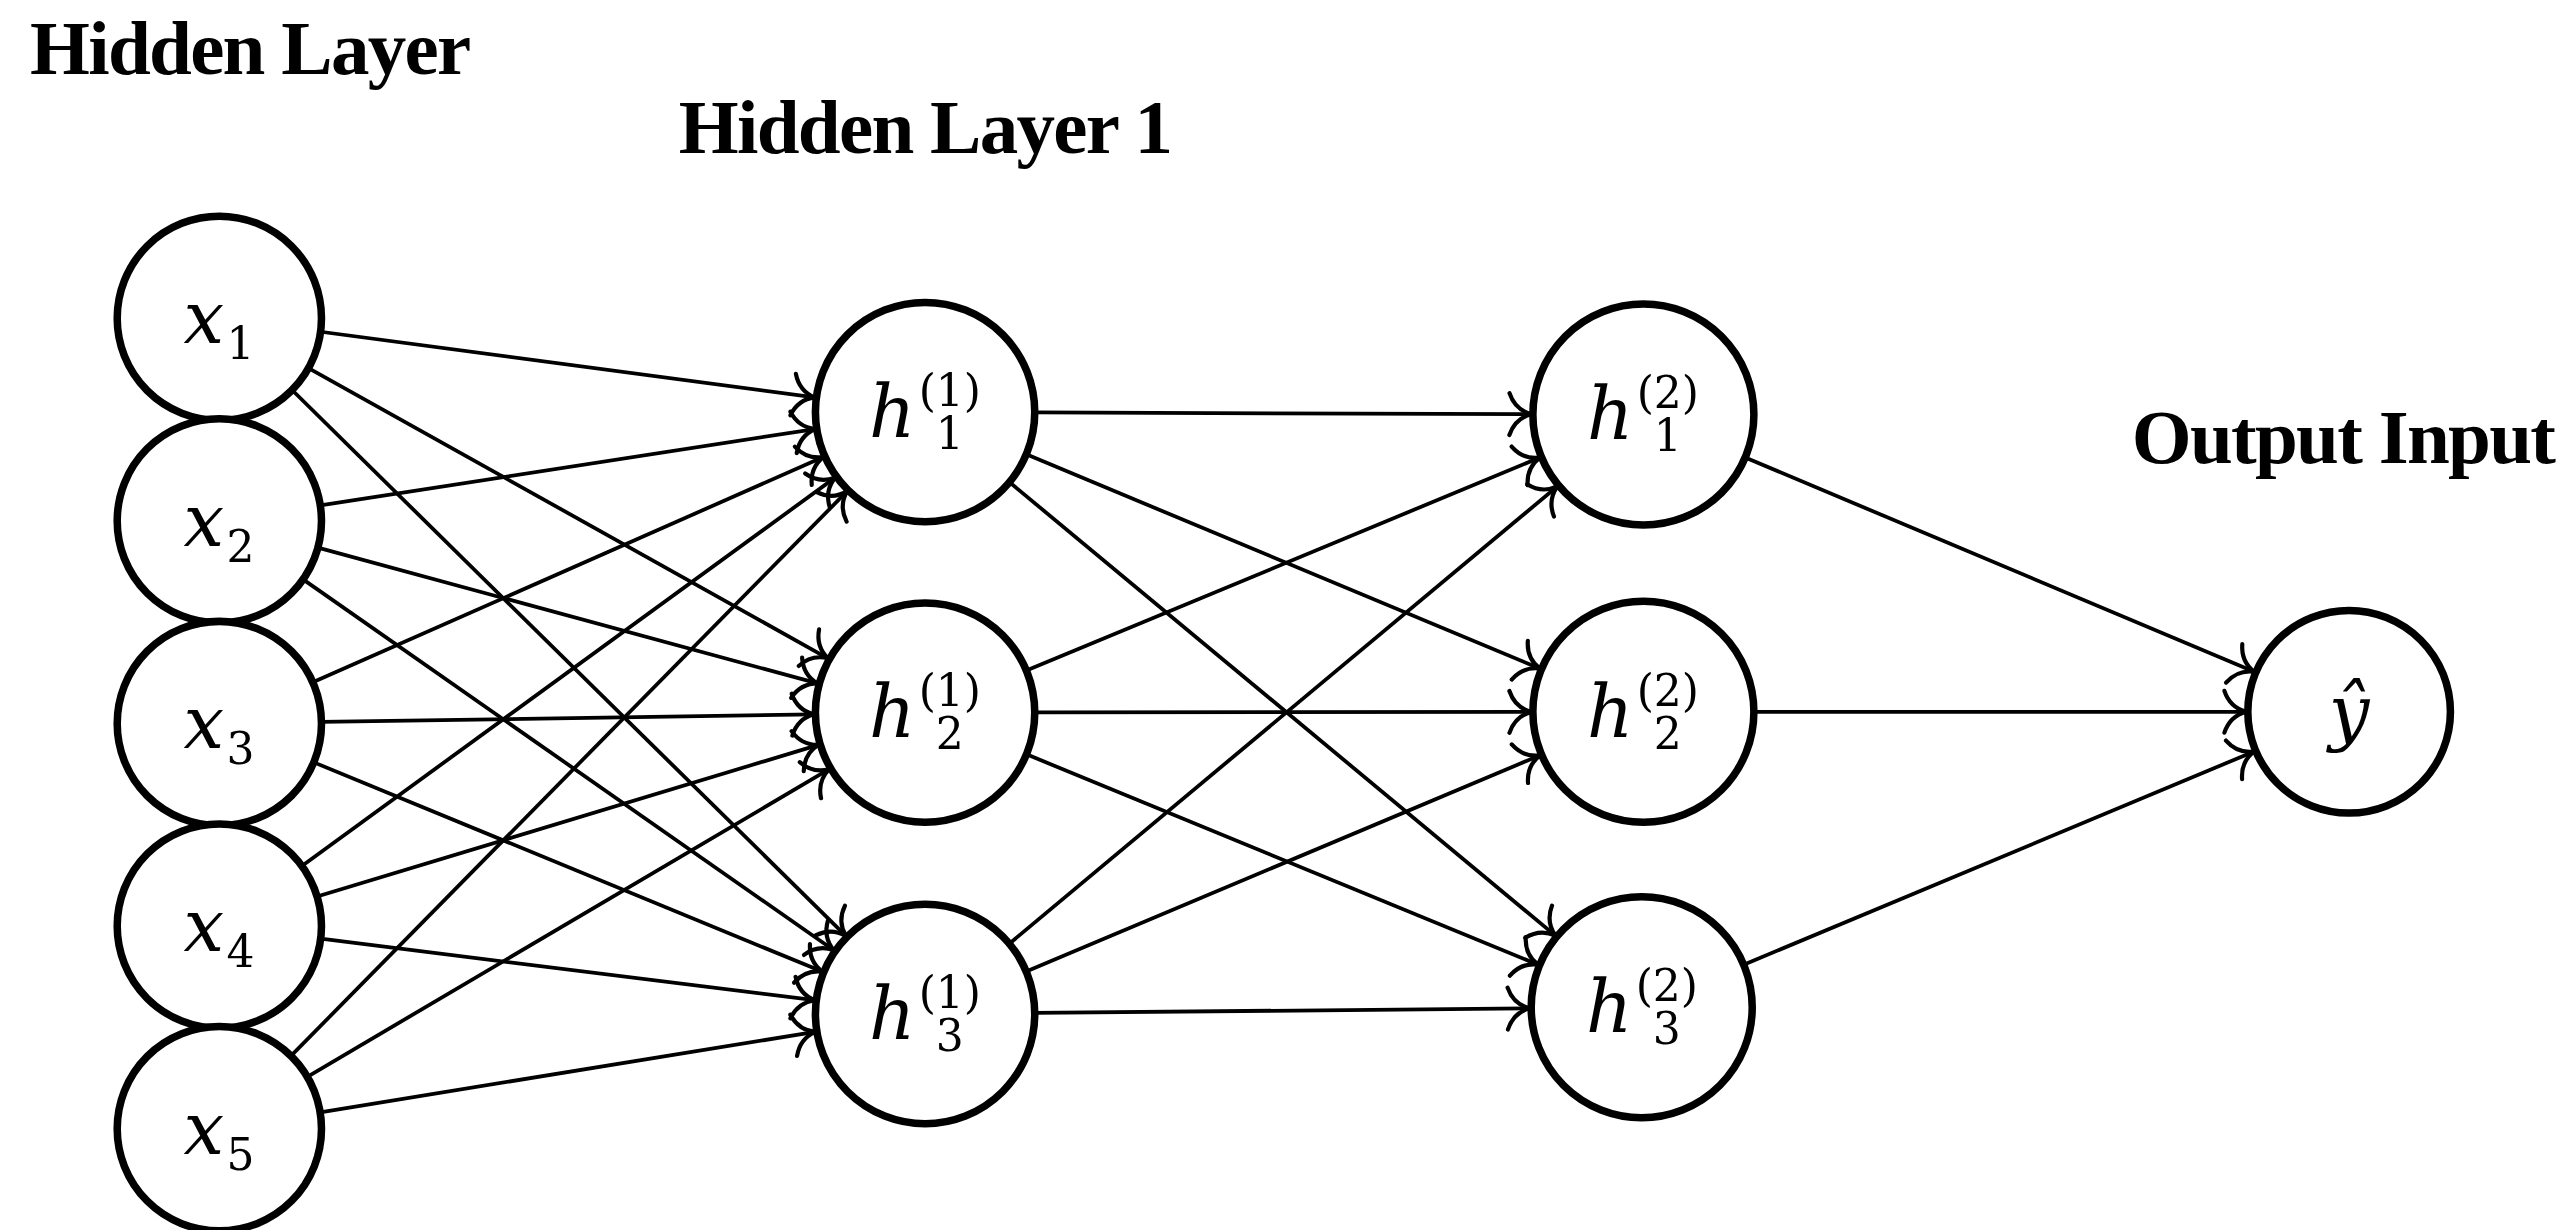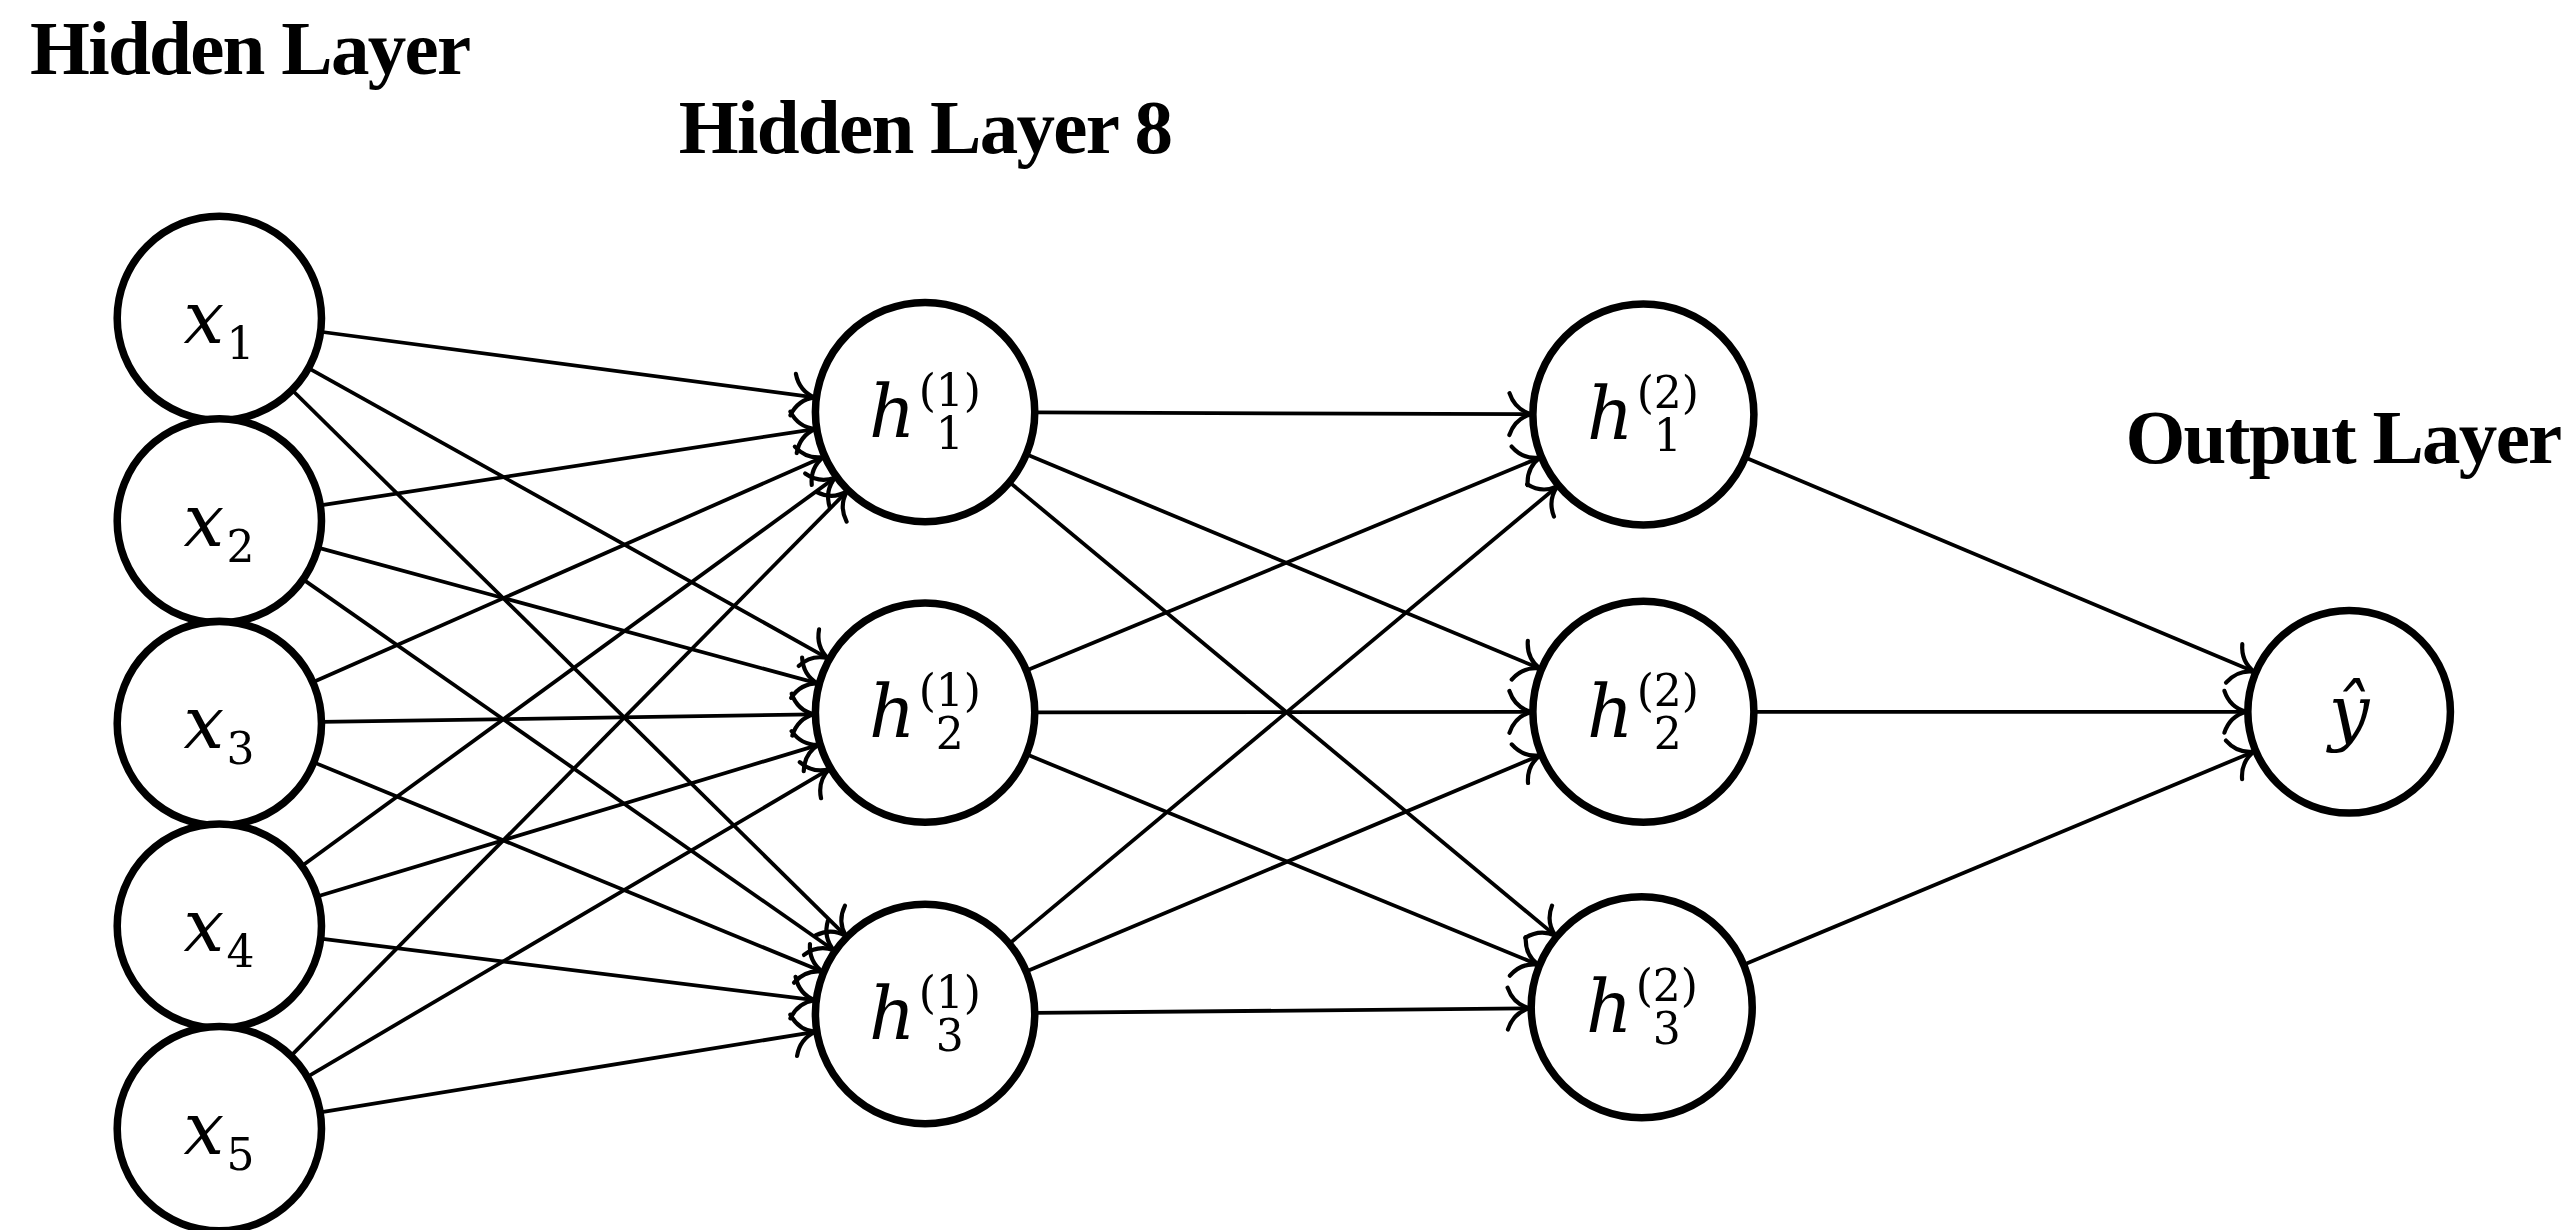--- a/index.html
+++ b/index.html
@@ -182,16 +182,16 @@
           <span>(2)</span>
           <span>3</span>
         </span>
       </div>
       <div class="node-label" style="left: 2349px; top: 712px;">
         <span class="base">ŷ</span>
       </div>
     </div>
 
   <div class="layer-title t-input">Hidden Layer</div>
-  <div class="layer-title t-h1">Hidden Layer 8</div>
-  <div class="layer-title t-output">Output Layer</div>
+  <div class="layer-title t-h1">Hidden Layer 1</div>
+  <div class="layer-title t-output">Output Input</div>
 </div>
 
 
 </body></html>

